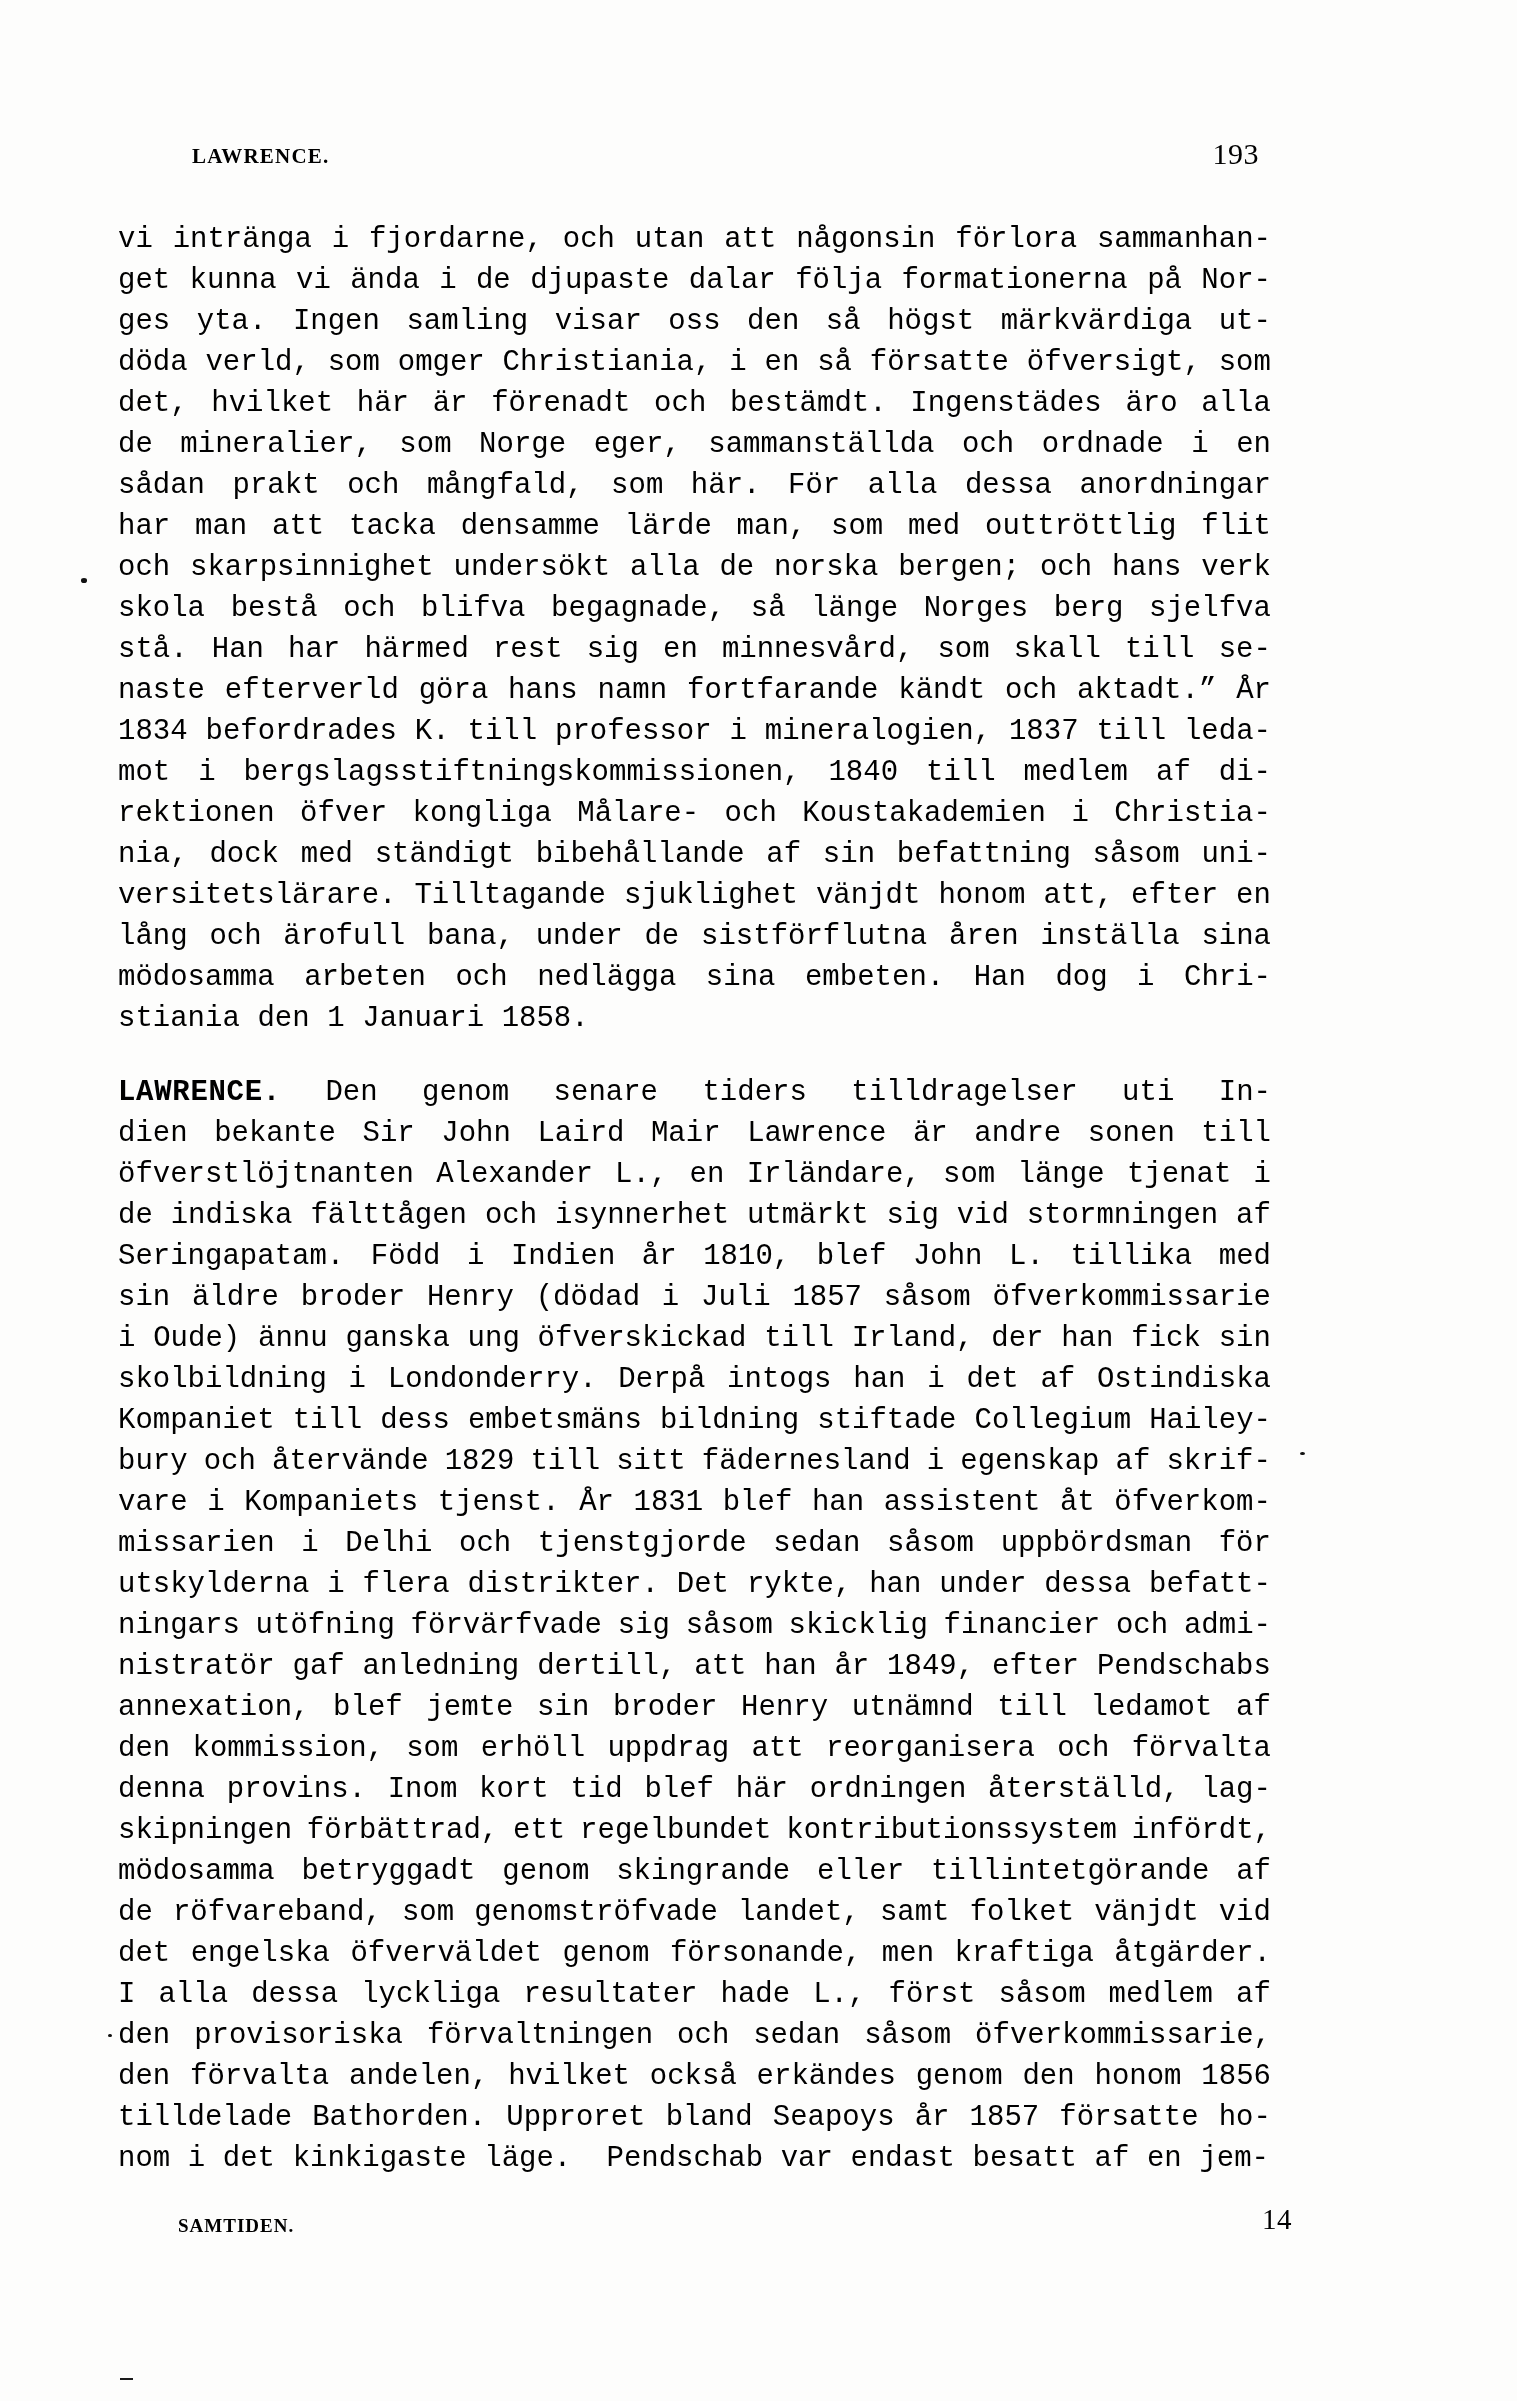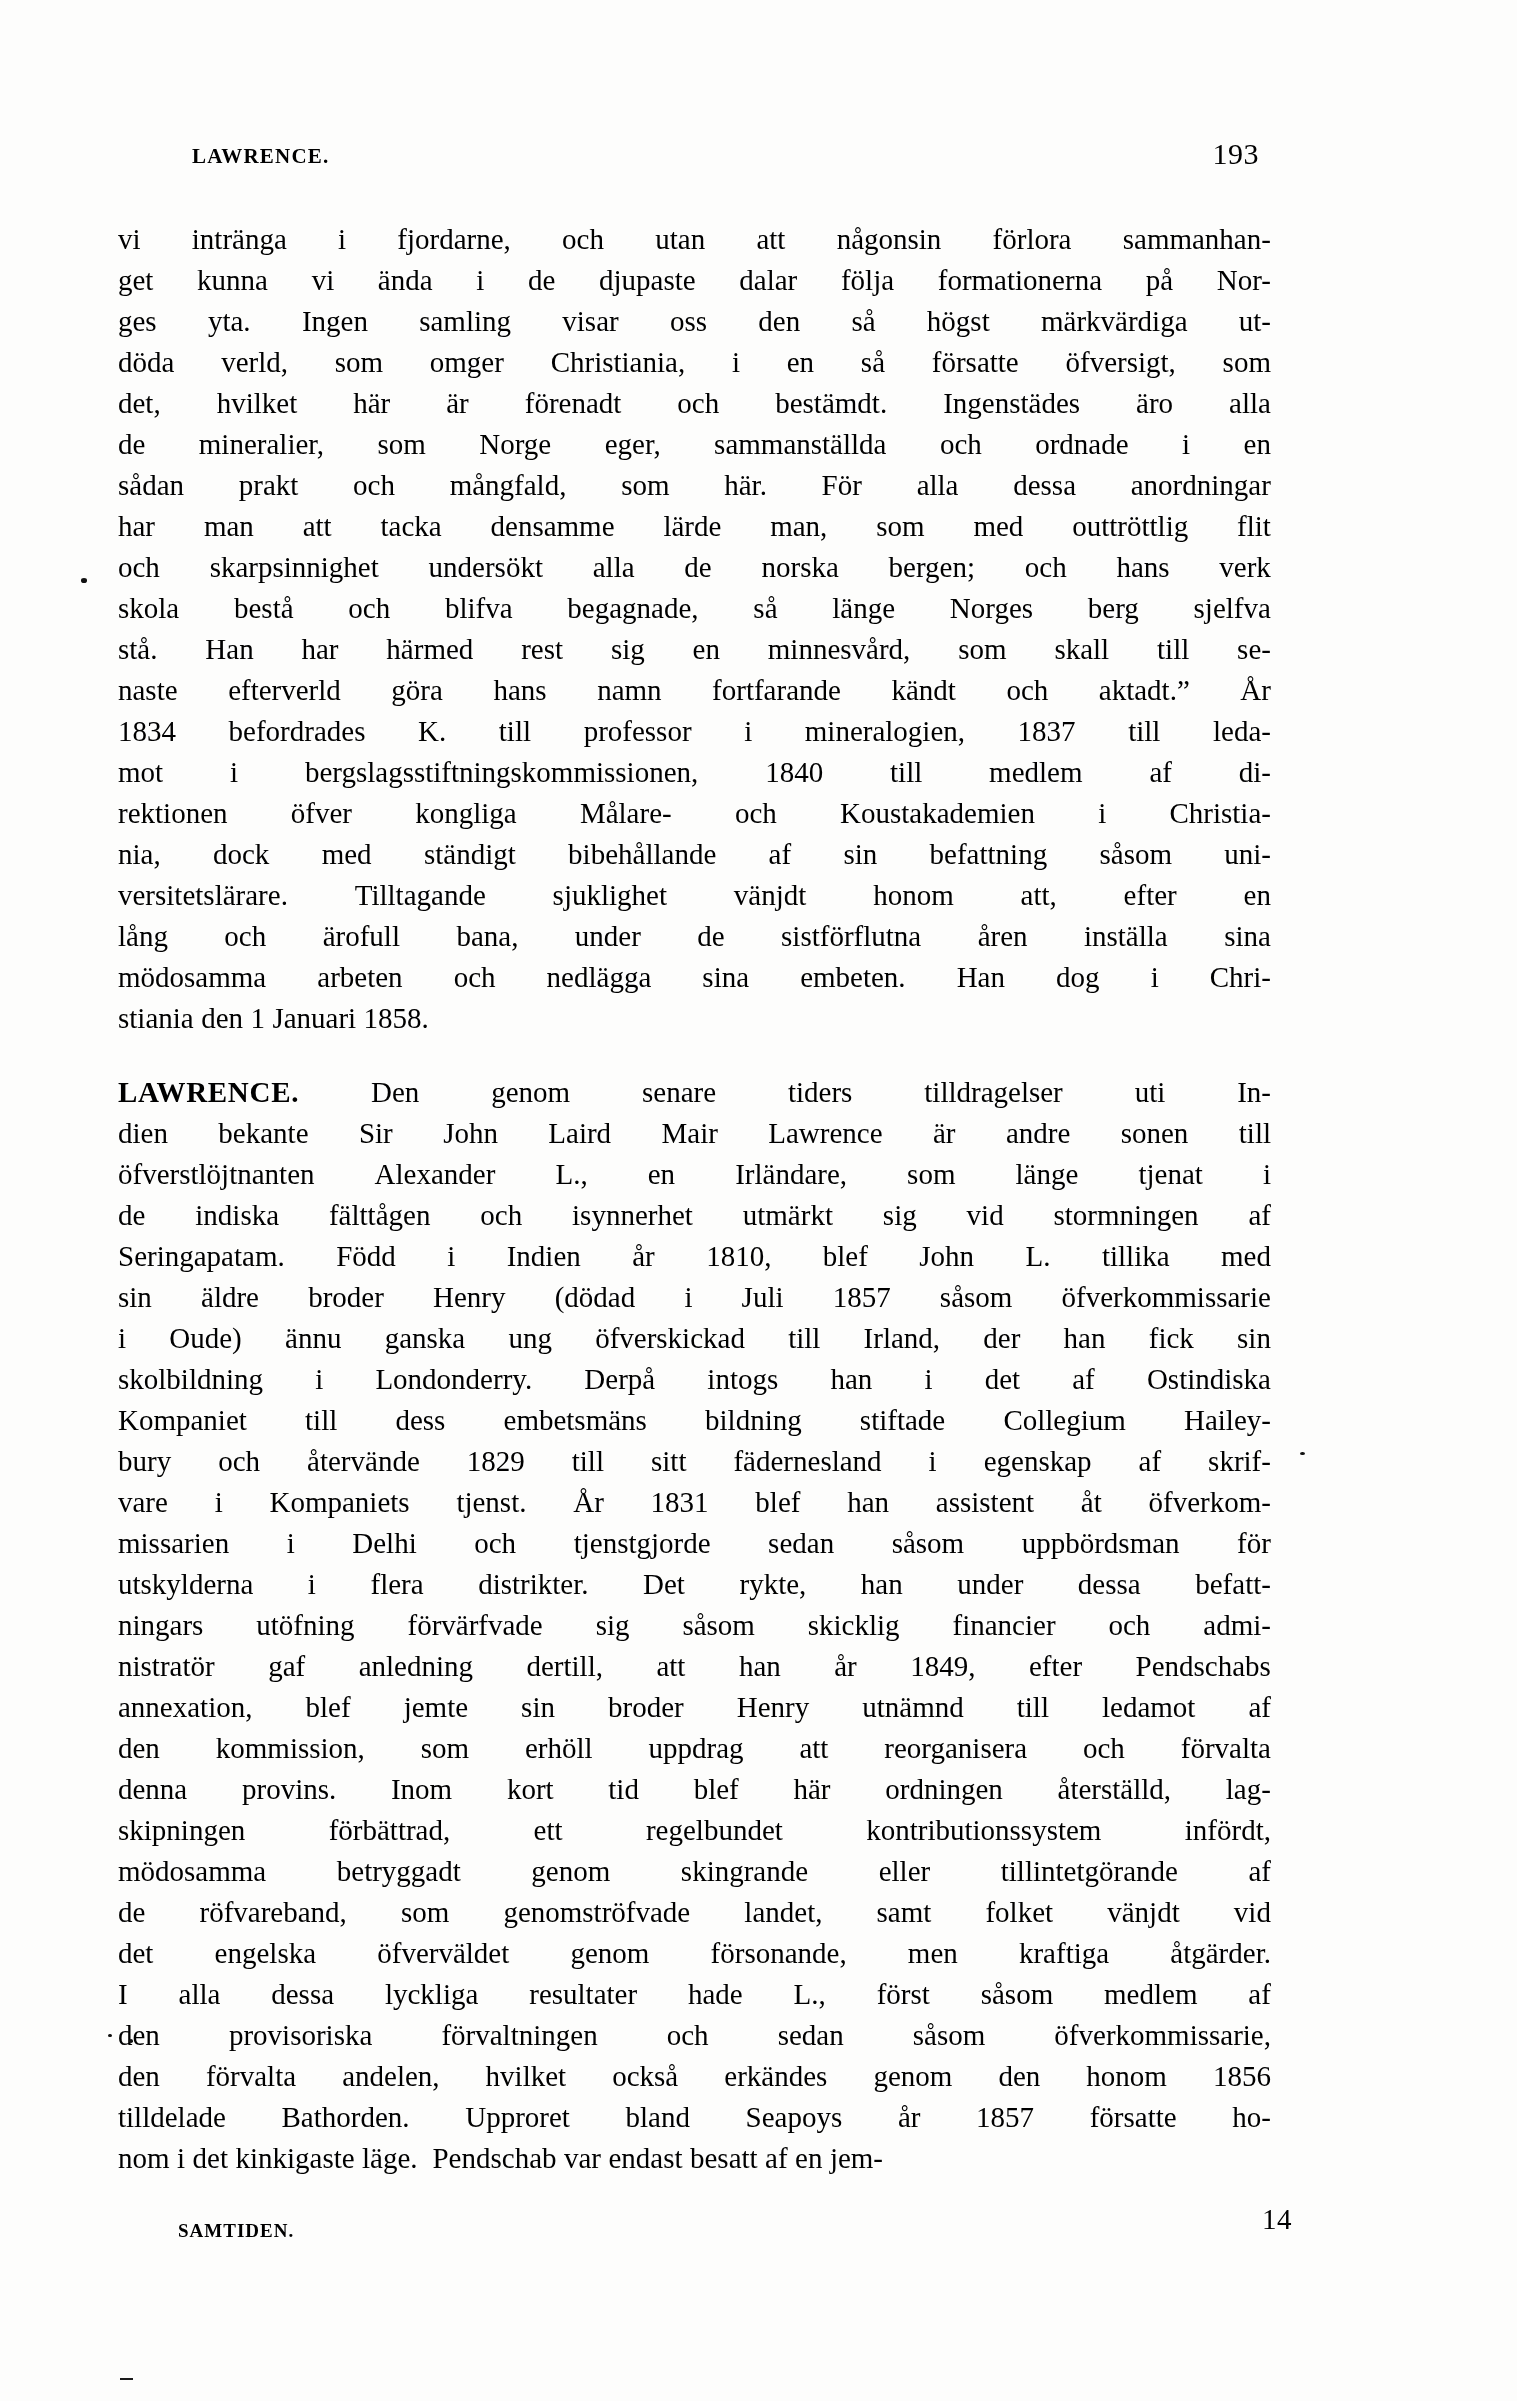--- a/index.html
+++ b/index.html
@@ -55,20 +55,21 @@
     top: 219px;
     width: 1153px;
   }
 
   .para {
     font-size: 29px;
     line-height: 41px;
     text-align: justify;
     text-align-last: left;
     word-spacing: 0.2px;
+    font-family: Liberation Mono, monospace;
   }
   .para + .para {
     margin-top: 33px;
   }
   .para .line {
     display: block;
     white-space: pre;
   }
   
   .para .line.j {
@@ -84,21 +85,21 @@
   }
 
   
   .footer {
     position: absolute;
     left: 178px;
     right: 226px;
     top: 2209px;
     display: flex;
     justify-content: space-between;
-    align-items: flex-end;
+    align-items: center;
   }
   .sig-mark {
     font-size: 19px;
     font-weight: 700;
     letter-spacing: 1px;
   }
   .sig-num {
     font-size: 29px;
     letter-spacing: 0.5px;
     position: relative;

